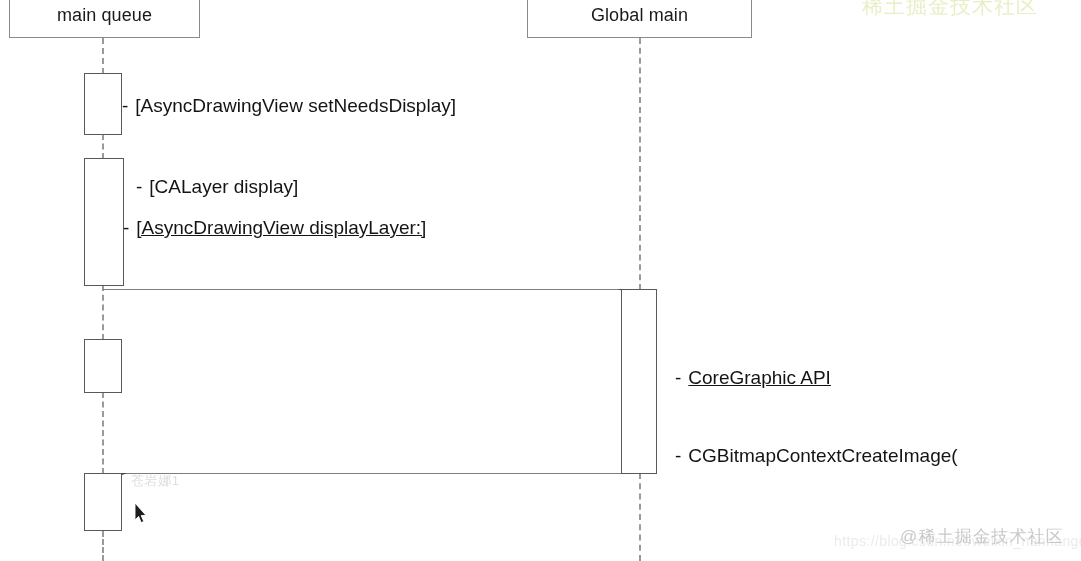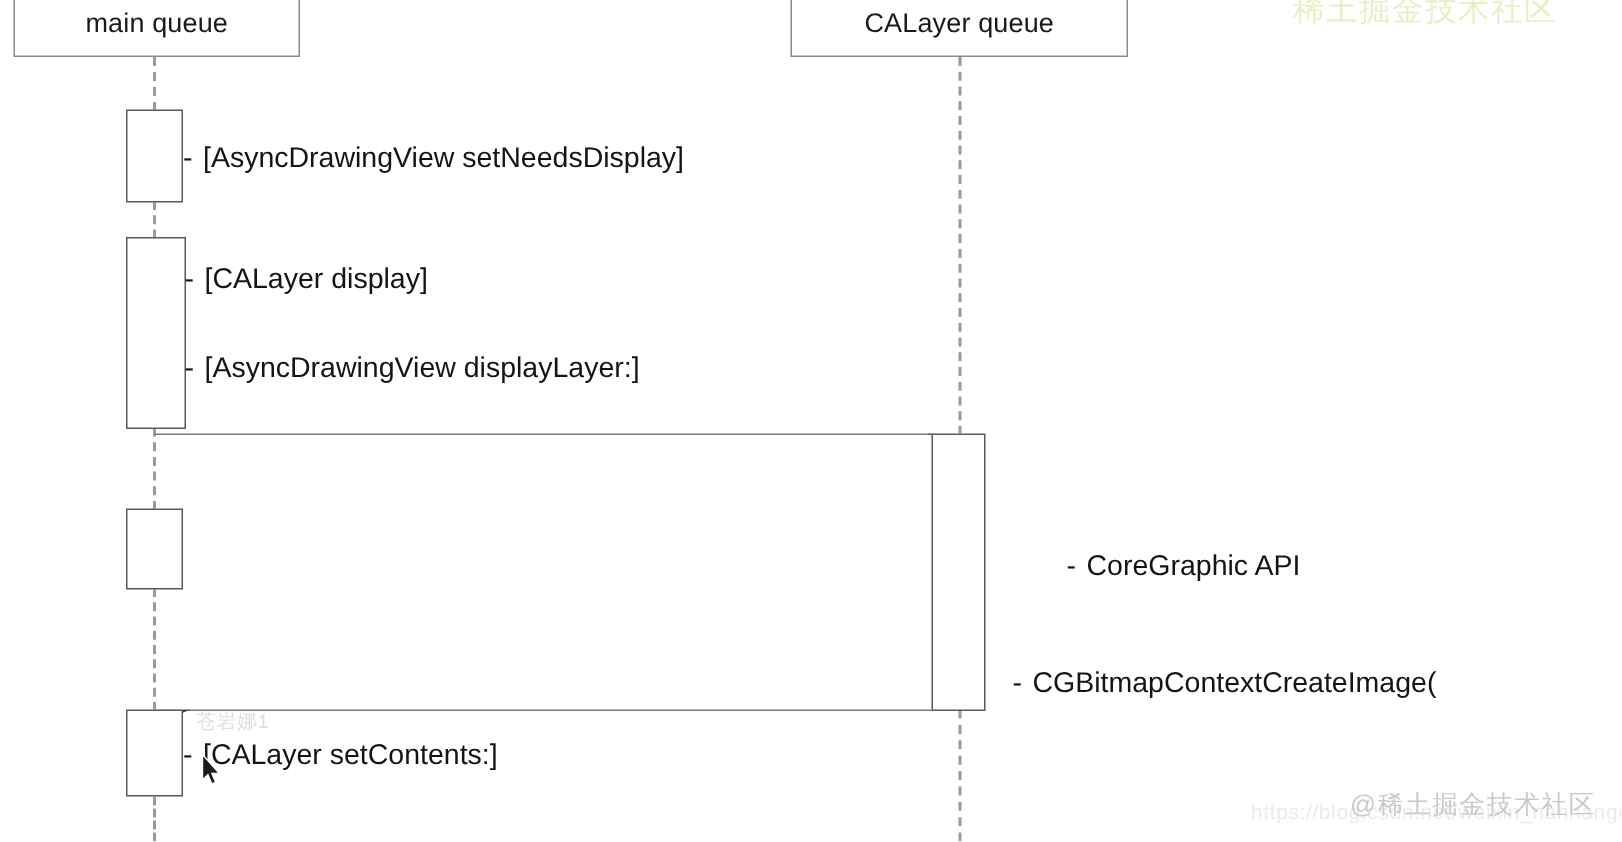--- a/index.html
+++ b/index.html
@@ -120,21 +120,21 @@
 
 <div id="canvas">
 
   <div class="wm wm-top" style="left:862px; top:-8px;">稀土掘金技术社区</div>
 
   <div class="lifeline-head" style="left:9px; top:-9px; width:191px; height:47px;">
     <span class="head-label">main queue</span>
   </div>
 
   <div class="lifeline-head" style="left:527px; top:-9px; width:225px; height:47px;">
-    <span class="head-label">CALayer queue</span>
+    <span class="head-label">Global main</span>
   </div>
 
   <div class="lifeline" style="left:102px; top:38px;  height:36px;"></div>
   <div class="lifeline" style="left:102px; top:134px; height:25px;"></div>
   <div class="lifeline" style="left:102px; top:285px; height:55px;"></div>
   <div class="lifeline" style="left:102px; top:392px; height:82px;"></div>
   <div class="lifeline" style="left:102px; top:531px; height:30px;"></div>
 
   <div class="lifeline" style="left:639px; top:38px;  height:252px;"></div>
   <div class="lifeline" style="left:639px; top:473px; height:88px;"></div>
@@ -160,35 +160,32 @@
   <div class="activation" style="left:84px; top:339px; width:38px; height:54px;"></div>
 
   <div class="activation" style="left:84px; top:473px; width:38px; height:58px;"></div>
 
   <div class="activation" style="left:621px; top:289px; width:36px; height:185px;"></div>
 
   <div class="note" style="left:122px; top:96px;">
     <span class="dash">-</span><span>[AsyncDrawingView setNeedsDisplay]</span>
   </div>
 
-  <div class="note" style="left:123px; top:177px;">
+  <div class="note" style="left:136px; top:177px;">
     <span class="dash">-</span><span>[CALayer display]</span>
   </div>
 
-  <div class="note" style="left:123px; top:236px;">
+  <div class="note" style="left:123px; top:218px;text-decoration:underline;">
     <span class="dash">-</span><span>[AsyncDrawingView displayLayer:]</span>
   </div>
 
 
-  <div class="note" style="left:122px; top:494px;">
-    <span class="dash">-</span><span>[CALayer setContents:]</span>
-  </div>
-
-
-  <div class="note" style="left:711px; top:368px;">
+
+
+  <div class="note" style="left:675px; top:368px;text-decoration:underline;">
     <span class="dash">-</span><span>CoreGraphic API</span>
   </div>
 
   <div class="note" style="left:675px; top:446px;">
     <span class="dash">-</span><span>CGBitmapContextCreateImage(</span>
   </div>
 
   <div class="wm wm-mid" style="left:131px; top:472px;">苍岩娜1</div>
 
   <div class="wm wm-url" style="left:834px; top:533px;">https://blog.csdn.net/weixin_nanhango</div>

